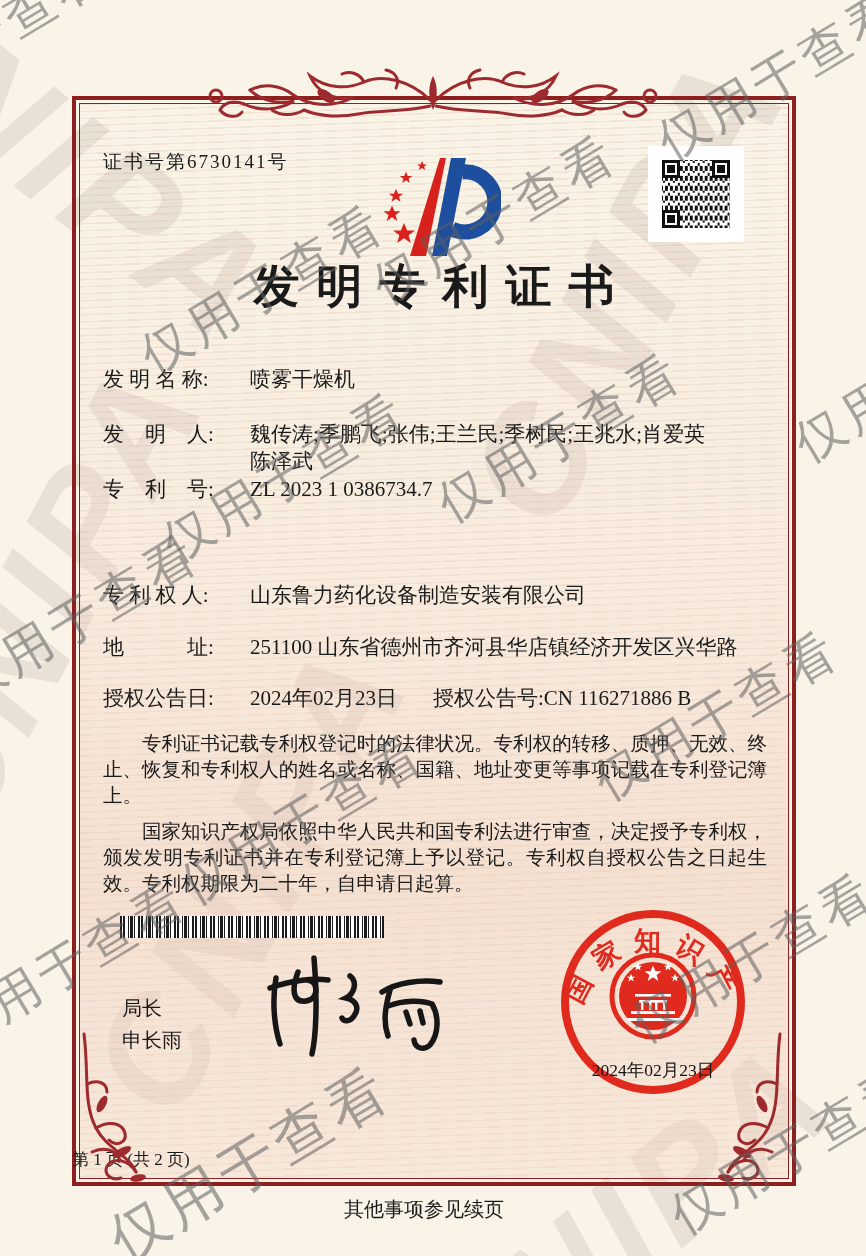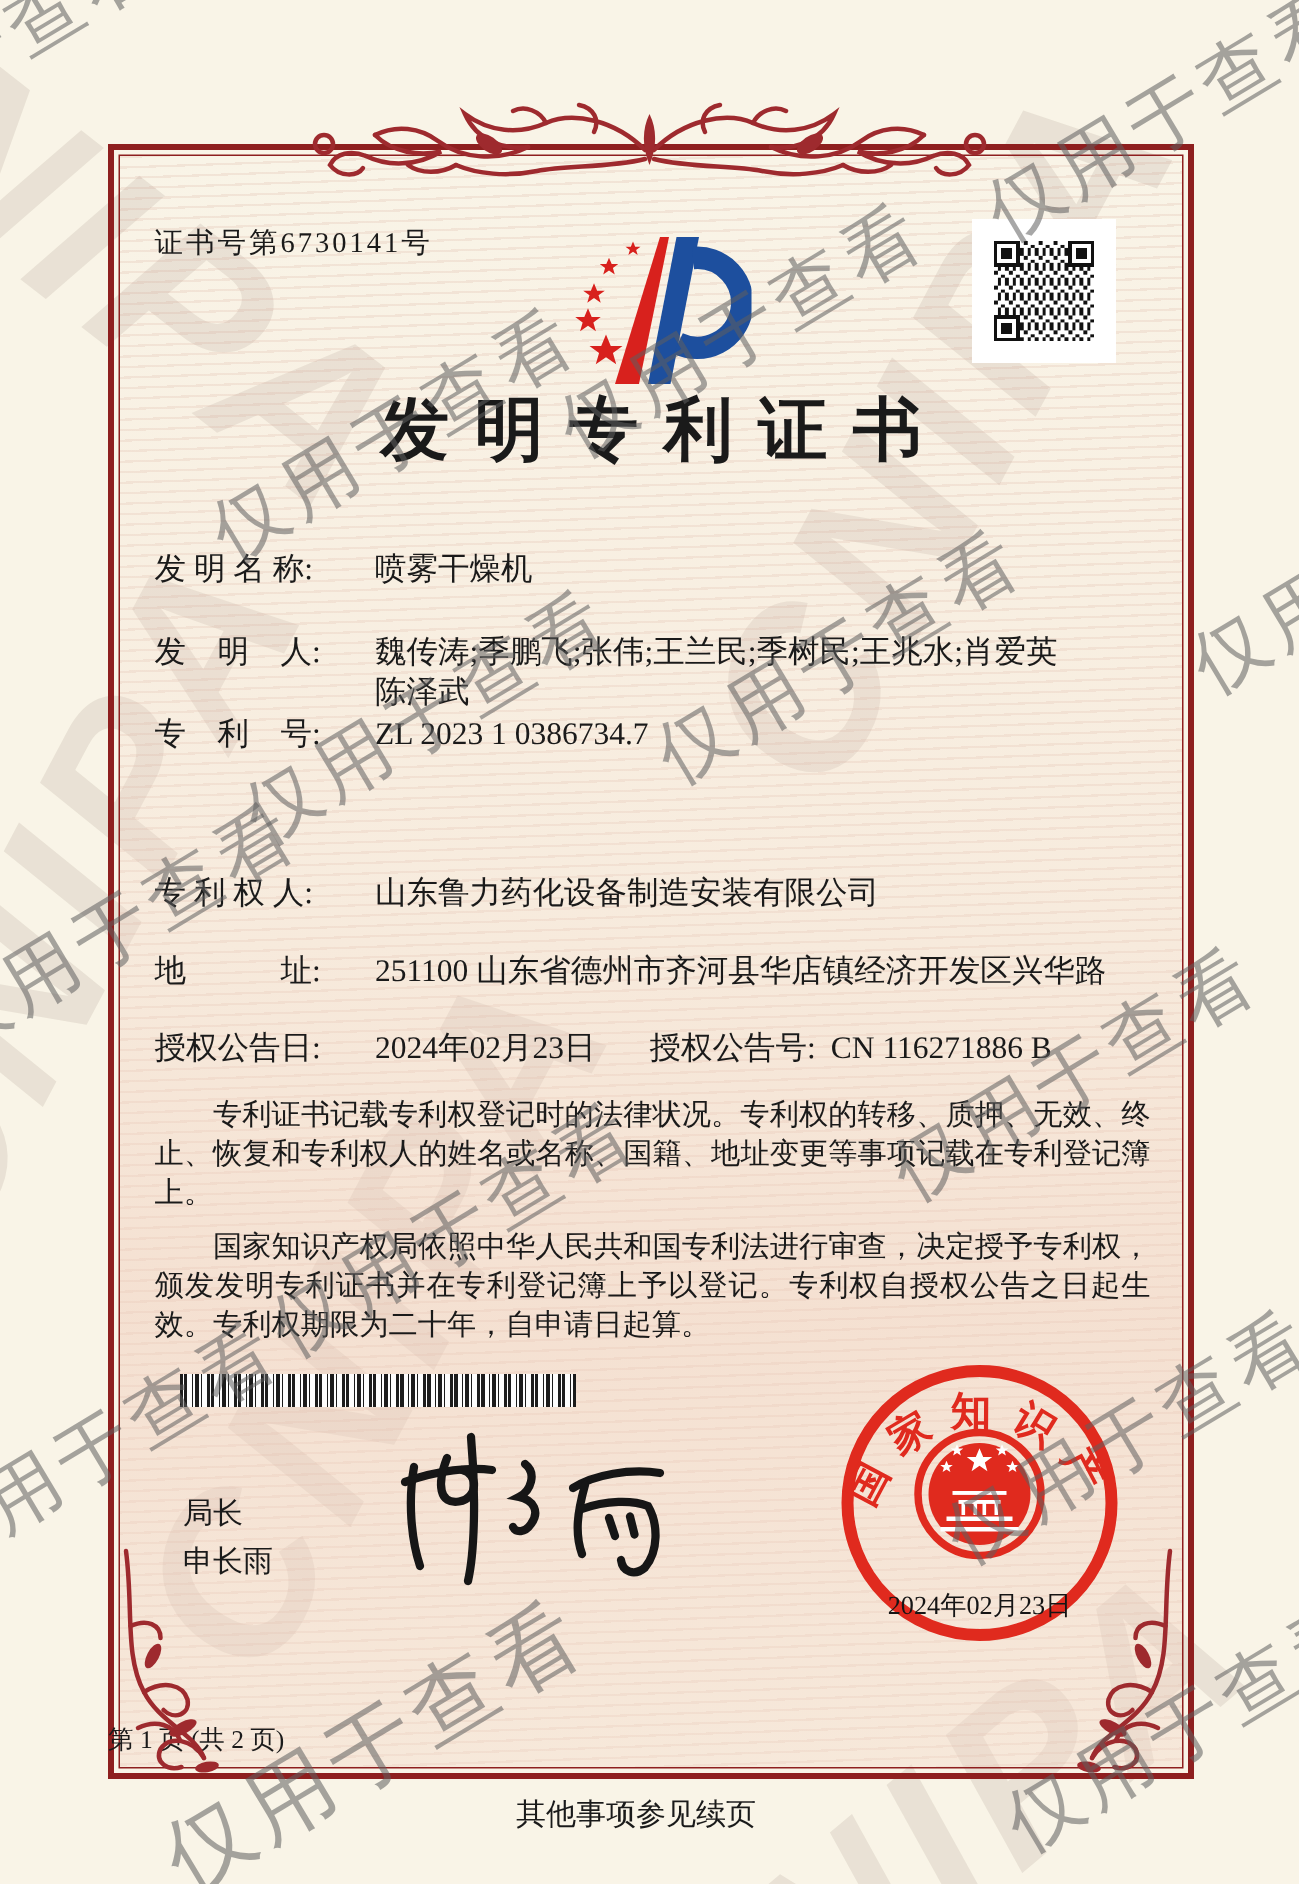--- a/index.html
+++ b/index.html
@@ -23,21 +23,21 @@
   .logo{position:absolute;left:366px;top:146px;z-index:2;}
   .qr-wrap{position:absolute;left:648px;top:146px;width:96px;height:96px;background:#fff;
            display:flex;align-items:center;justify-content:center;z-index:2;}
   .title{position:absolute;left:72px;top:256px;width:724px;margin:0;text-align:center;
          font-size:46px;font-weight:700;letter-spacing:17px;text-indent:17px;z-index:2;}
   
   .row{position:absolute;left:103px;width:674px;font-size:21px;line-height:27px;z-index:2;}
   .lbl{display:inline-block;min-width:147px;vertical-align:top;}
   .val{display:inline-block;width:calc(100% - 152px);vertical-align:top;white-space:pre-line;}
   .pair2{position:absolute;left:330px;top:0;white-space:nowrap;}
-  .pair2 .lbl{min-width:0;margin-right:10px;}
+  .pair2 .lbl{min-width:0;}
   
   .paras{position:absolute;left:103px;top:731px;width:664px;z-index:2;}
   .paras p{margin:0 0 10px;font-size:19.5px;line-height:26px;text-indent:2em;text-align:justify;}
   
   .barcode{position:absolute;left:120px;top:916px;width:264px;height:22px;z-index:2;
      background:repeating-linear-gradient(90deg,#1c1c1c 0 2px,#fdfdfd 2px 3px,#1c1c1c 3px 5px,#fdfdfd 5px 8px,#1c1c1c 8px 9px,#fdfdfd 9px 10px,#1c1c1c 10px 13px,#fdfdfd 13px 14px,#1c1c1c 14px 15px,#fdfdfd 15px 18px);}
   .officer-title{position:absolute;left:122px;top:995px;font-size:20px;font-weight:500;
      font-family:"Liberation Sans",sans-serif;z-index:2;}
   .officer-name{position:absolute;left:122px;top:1027px;font-size:20px;font-weight:500;
      font-family:Liberation Mono, monospace;z-index:2;}

